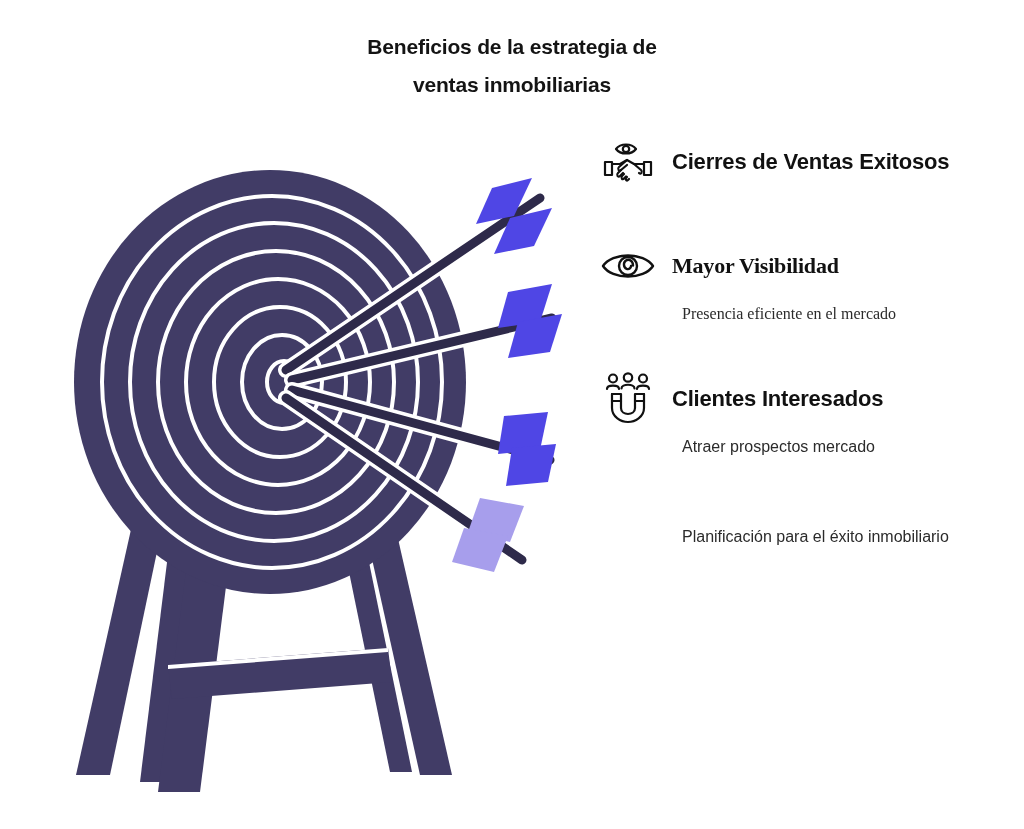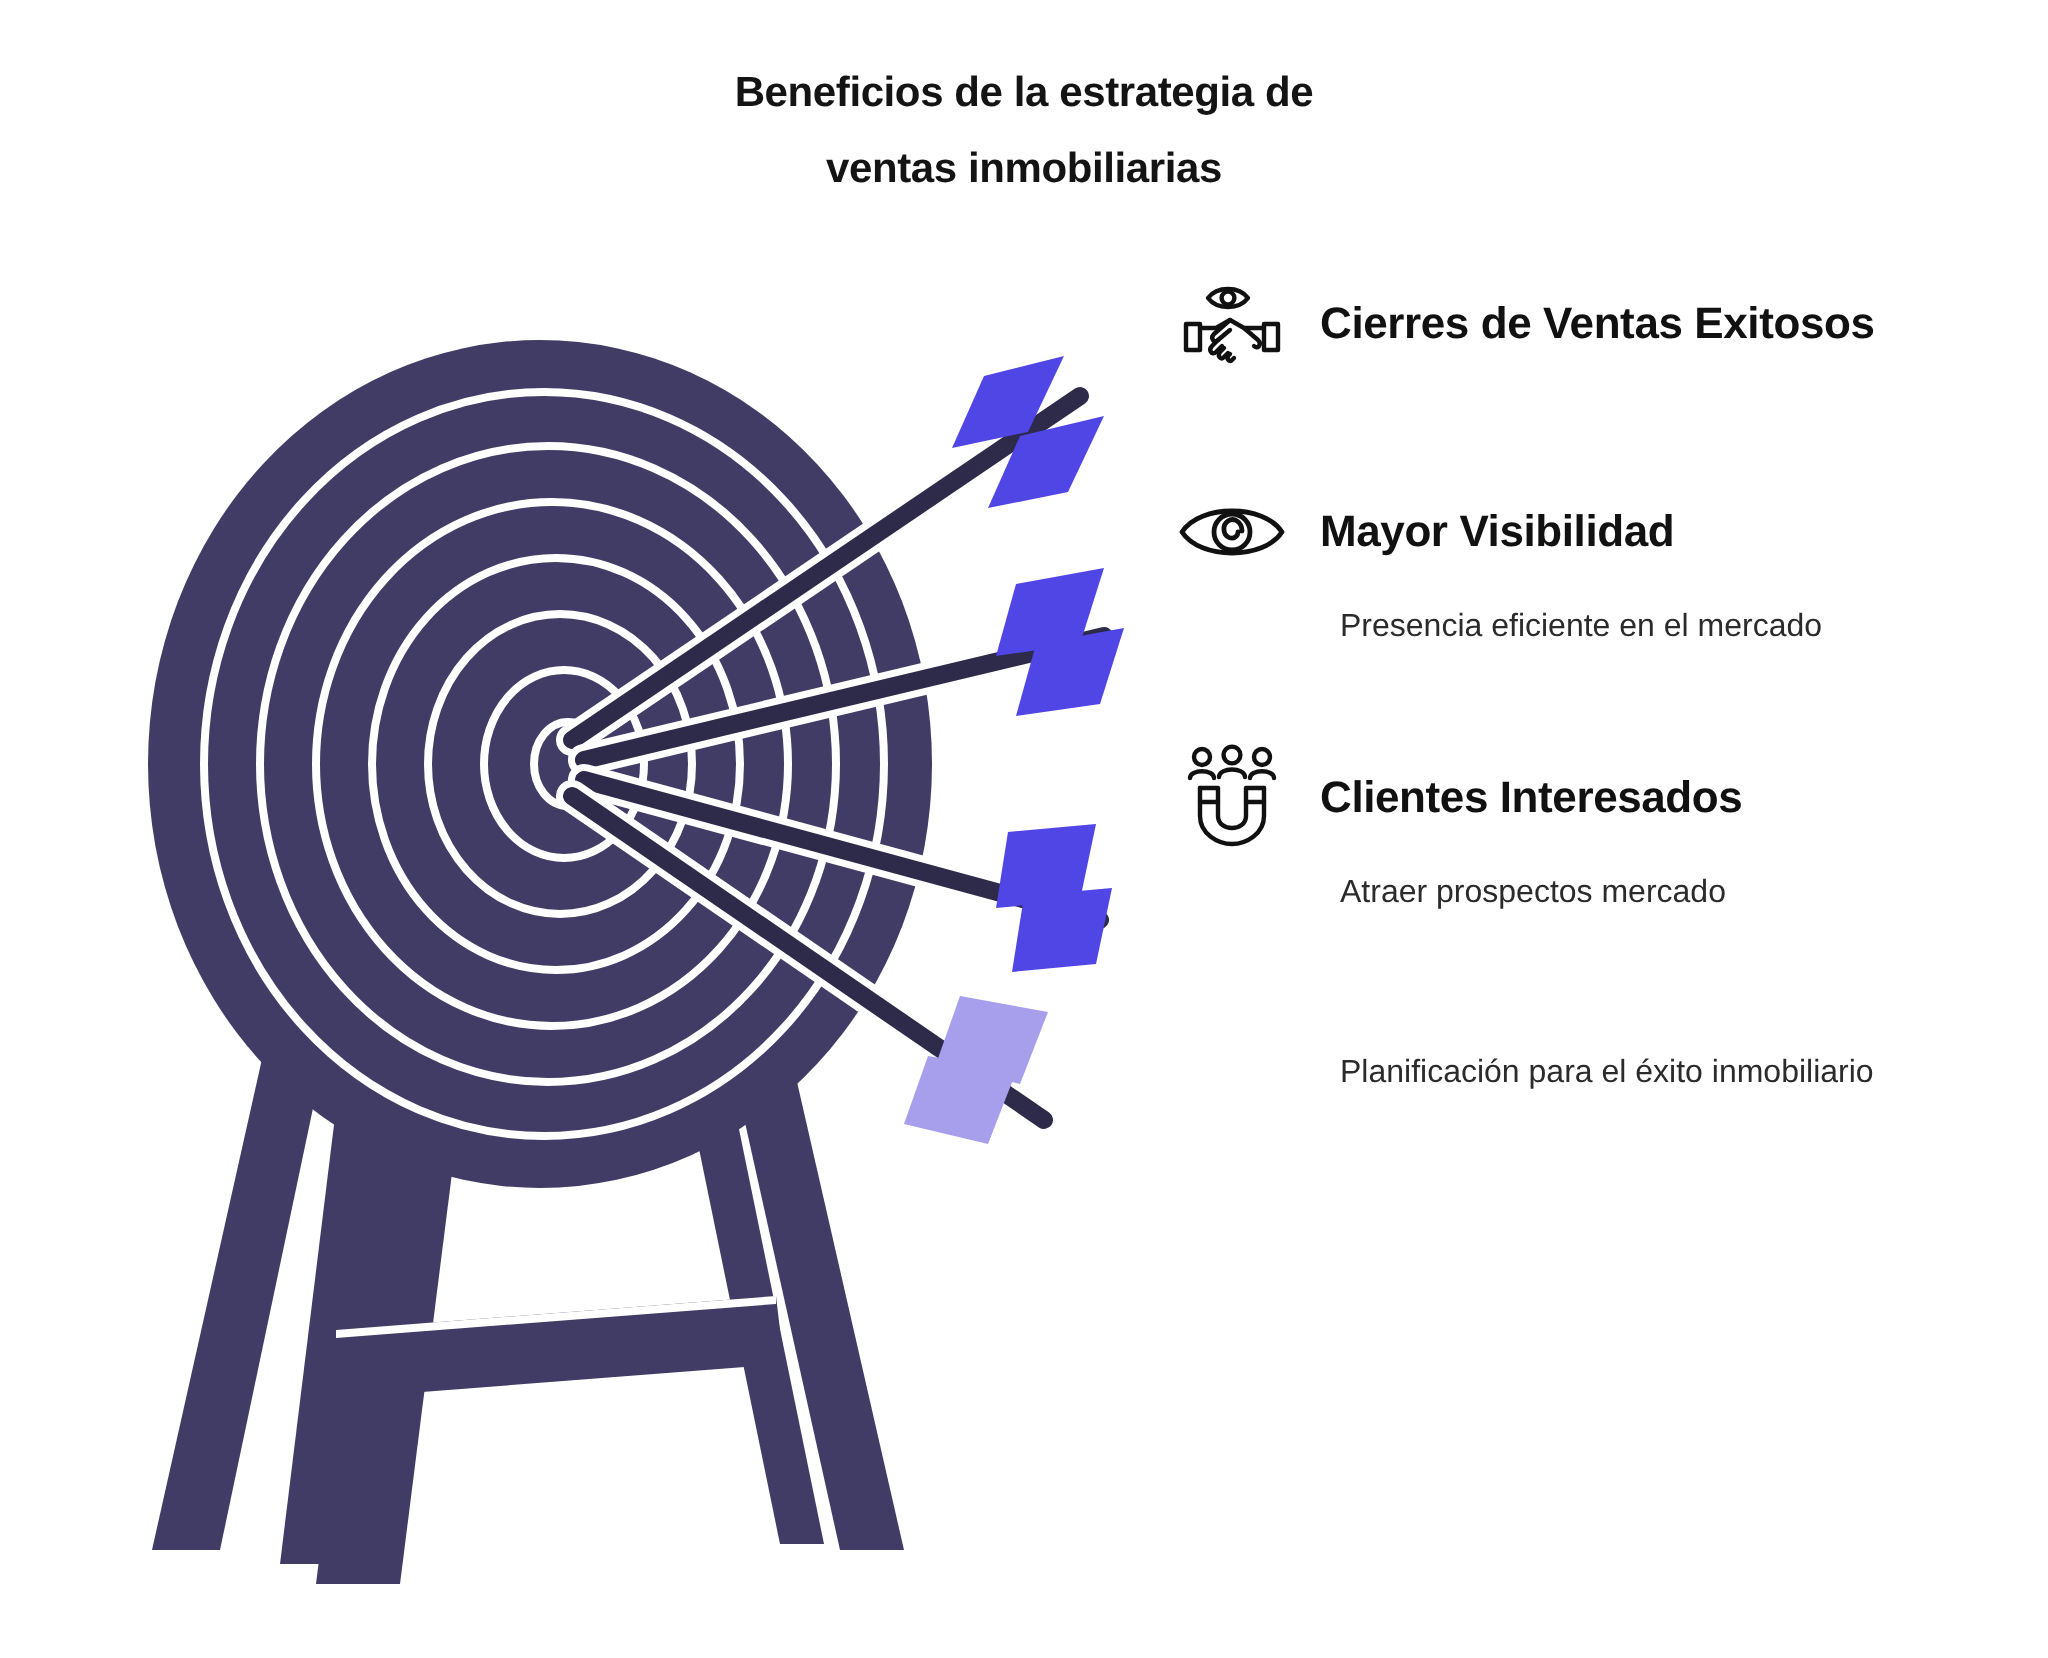--- a/index.html
+++ b/index.html
@@ -38,21 +38,21 @@
     position: absolute;
     left: 40px;
     top: 170px;
     width: 560px;
     height: 630px;
   }
 
   
   #benefits-list {
     position: absolute;
-    left: 588px;
+    left: 600px;
     top: 134px;
     width: 412px;
   }
   .benefit-item {
     position: relative;
     margin-bottom: 32px;
   }
   .benefit-head {
     display: flex;
     align-items: center;
@@ -79,21 +79,21 @@
     margin-top: 7px;
     font-size: 16px;
     line-height: 22px;
     color: #2b2b2b;
   }
   .benefit-item.item-2 .benefit-sub,
   .benefit-item.item-3 .benefit-sub,
   .benefit-item.item-4 .benefit-sub { margin-top: 9px; }
 
   .benefit-item.item-1 { margin-bottom: 48px; }
-  .benefit-item.item-2 { margin-bottom: 46px; }
+  .benefit-item.item-2 { margin-bottom: 46px; font-family: Liberation Serif, serif; }
   .benefit-item.item-3 { margin-bottom: 68px; }
 </style>
 </head>
 <body>
 
 <div id="infographic-title">
   <span class="title-line">Beneficios de la estrategia de</span>
   <span class="title-line">ventas inmobiliarias</span>
 </div>
 

